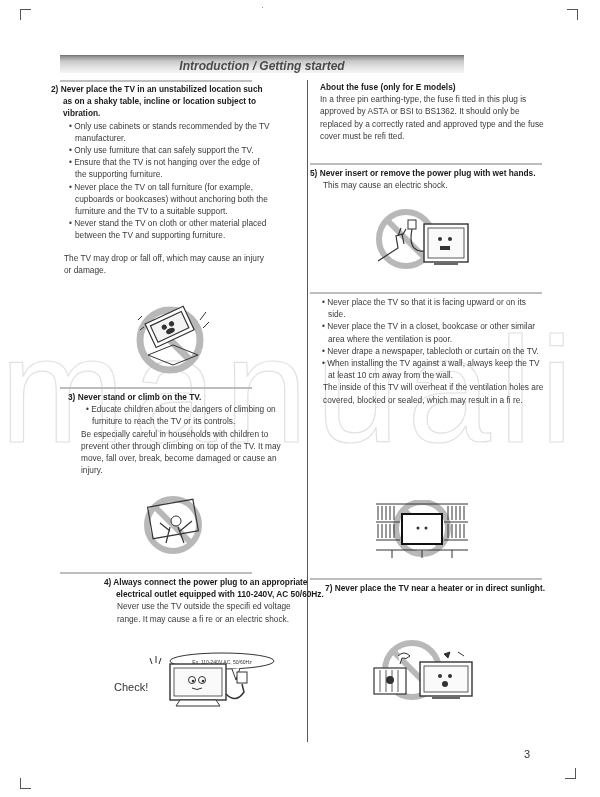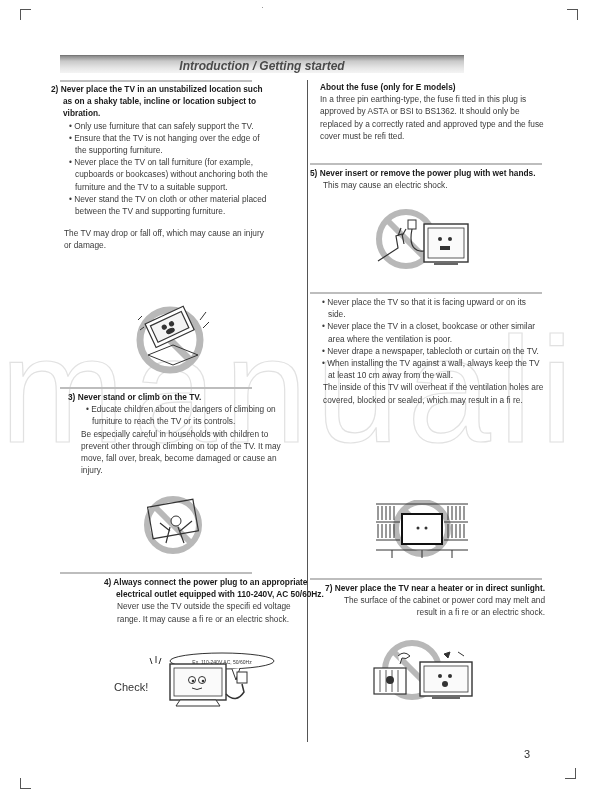--- a/index.html
+++ b/index.html
@@ -54,20 +54,21 @@
   <span>Introduction / Getting started</span>
 </div>
 
 <div class="divider"></div>
 
 <div class="rule" style="left:60px;top:80px;width:192px;"></div>
 
 <div class="section" style="left:51px;top:83px;width:222px;">
   <div class="title">2) Never place the TV in an unstabilized location such as on a shaky table, incline or location subject to vibration.</div>
   <ul>
+    <li>Only use cabinets or stands recommended by the TV manufacturer.</li>
     <li>Only use furniture that can safely support the TV.</li>
     <li>Ensure that the TV is not hanging over the edge of the supporting furniture.</li>
     <li>Never place the TV on tall furniture (for example, cupboards or bookcases) without anchoring both the furniture and the TV to a suitable support.</li>
     <li>Never stand the TV on cloth or other material placed between the TV and supporting furniture.</li>
   </ul>
   <div class="gap"></div>
   <p>The TV may drop or fall off, which may cause an injury or damage.</p>
 </div>
 
 <svg class="illus" style="left:128px;top:300px;" width="90" height="80" viewBox="0 0 90 80">
@@ -176,21 +177,20 @@
   </g>
   <rect x="30" y="14" width="40" height="30" fill="#fff" stroke="#111" stroke-width="2"></rect>
   <circle cx="46" cy="28" r="1.5" fill="#333"></circle>
     <circle cx="54" cy="28" r="1.5" fill="#333"></circle>
 </svg>
 
 <div class="rule" style="left:310px;top:578px;width:232px;"></div>
 
 <div class="section" style="left:310px;top:582px;width:235px;text-align:right;">
   <div class="title">7) Never place the TV near a heater or in direct sunlight.</div>
-  <p>The surface of the cabinet or power cord may melt and result in a fi re or an electric shock.</p>
 </div>
 
 <svg class="illus" style="left:368px;top:640px;" width="110" height="68" viewBox="0 0 110 68">
   <circle cx="44" cy="30" r="27" fill="none" stroke="#b8b8b8" stroke-width="6"></circle>
   <line x1="25" y1="11" x2="63" y2="49" stroke="#b8b8b8" stroke-width="6"></line>
   <rect x="6" y="28" width="32" height="26" fill="#fff" stroke="#333" stroke-width="1.2"></rect>
   <path d="M12 30 v22 M18 30 v22 M24 30 v22 M30 30 v22" stroke="#333" stroke-width="0.8"></path>
   <circle cx="22" cy="40" r="4" fill="#333"></circle>
   <path d="M30 16 q6 -6 12 0 q-4 4 -8 2 l-2 6" stroke="#333" fill="#fff"></path>
   <rect x="52" y="22" width="52" height="34" fill="#fff" stroke="#333" stroke-width="1.4"></rect>

